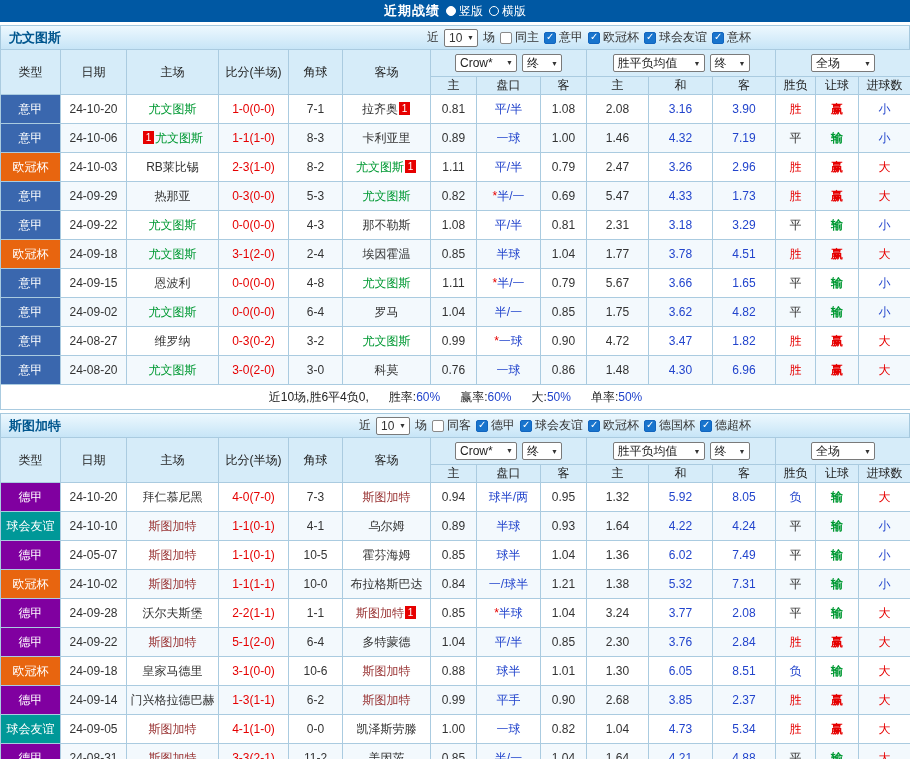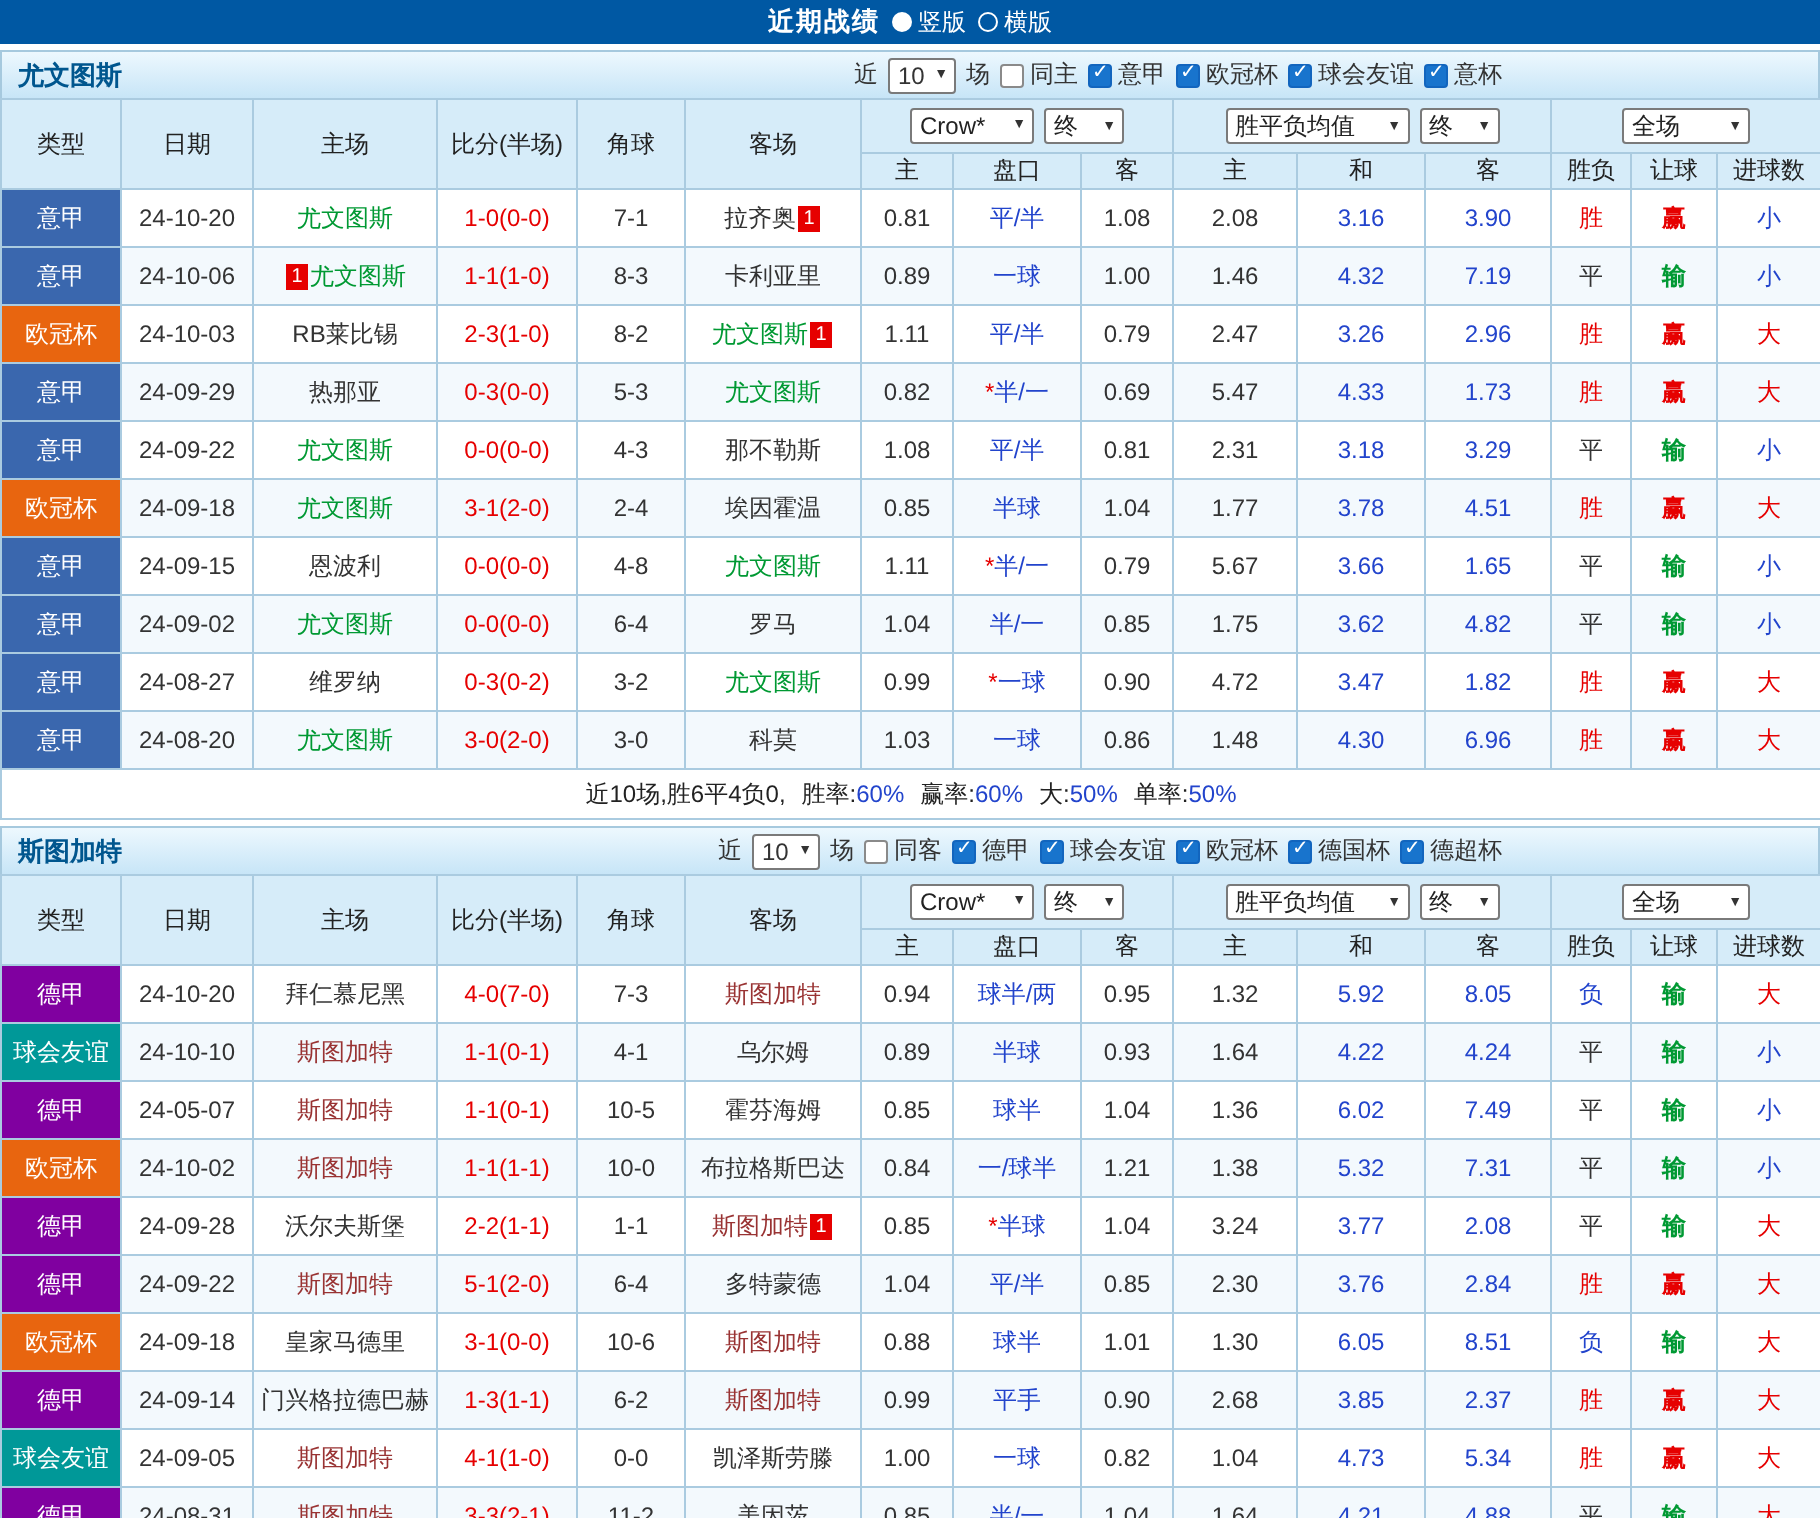--- a/index.html
+++ b/index.html
@@ -34,21 +34,21 @@
   .mtable tbody tr.alt td{background:#F3F9FD;}
   td.lg{color:#fff;}
   .score{color:#E60000;margin-left:24px;}
   .line{color:#2244CC;margin-left:36px;}
   .blue{color:#2244CC;}
   .star{color:#E60000;}
   .b{font-weight:bold;}
   .card{display:inline-block;min-width:11px;height:13px;line-height:13px;background:#E60000;color:#fff;
     font-size:10px;margin:0 1px;vertical-align:1px;text-align:center;}
   tr.sum td{height:24px;background:#fff;color:#222;}
-  .slabel{margin-left:8px;}
+  .slabel{margin-left:20px;}
 </style>
 </head>
 <body>
 
 <div class="topbar">
   <span class="tb-title">近期战绩</span>
   <label class="rlab">
     <span class="radio checked"></span>
     <span>竖版</span>
   </label>
@@ -302,21 +302,21 @@
             <td class="b" style="color: rgb(230, 0, 0);">赢</td>
             <td style="color: rgb(230, 0, 0);">大</td>
           </tr>
           <tr class="alt">
             <td class="lg" style="background: rgb(58, 103, 174);">意甲</td>
             <td>24-08-20</td>
             <td class="team"><span style="color: rgb(0, 153, 51);">尤文图斯</span></td>
             <td class="score">3-0(2-0)</td>
             <td>3-0</td>
             <td class="team"><span>科莫</span></td>
-            <td>1.03</td>
+            <td>0.76</td>
             <td class="line"><span>一球</span></td>
             <td>0.86</td>
             <td>1.48</td>
             <td class="blue">4.30</td>
             <td class="blue">6.96</td>
             <td style="color: rgb(230, 0, 0);">胜</td>
             <td class="b" style="color: rgb(230, 0, 0);">赢</td>
             <td style="color: rgb(230, 0, 0);">大</td>
           </tr>
           <tr class="sum">

